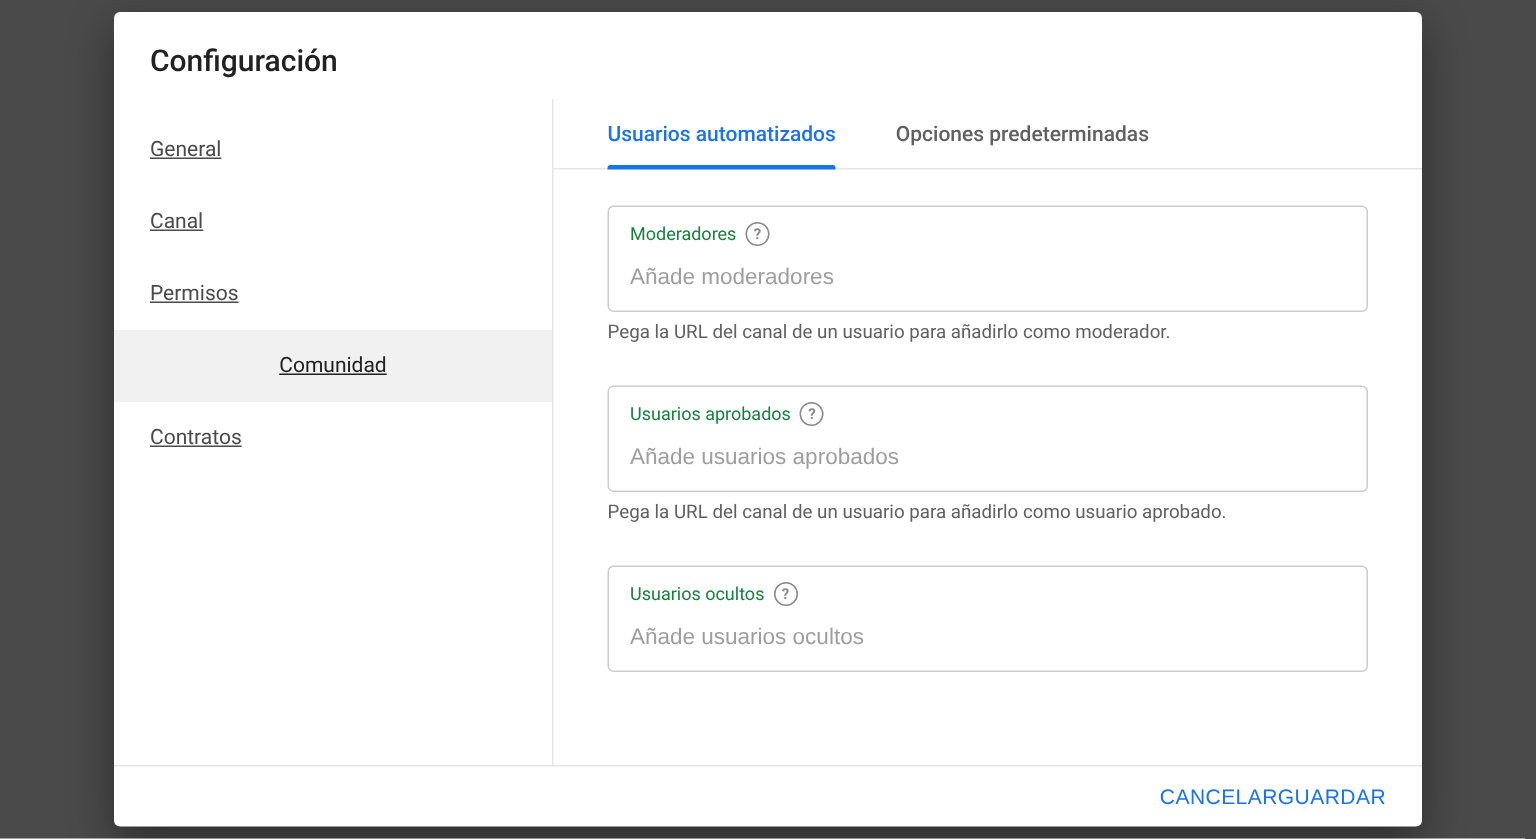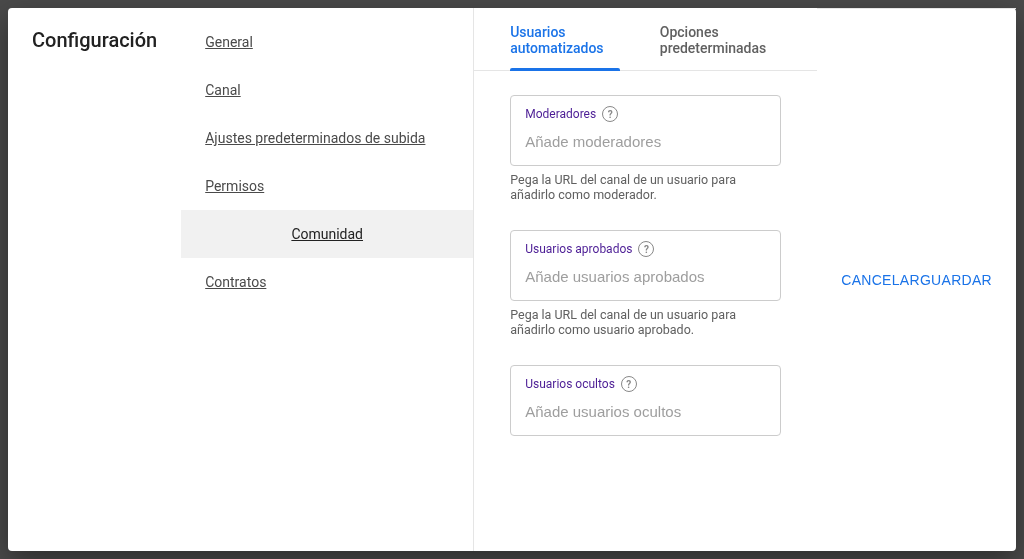--- a/index.html
+++ b/index.html
@@ -6,26 +6,27 @@
   html, body { height: 100%; }
   body {
     font-family: Roboto, Arial, sans-serif;
     background: #4a4a4a;
     display: flex;
     align-items: center;
     justify-content: center;
     overflow: hidden;
   }
   .modal {
-    width: 1008px;
+    width: 872px;
     height: 543px;
     background: #fff;
     border-radius: 4px;
     box-shadow: 0 10px 30px rgba(0,0,0,0.4);
     display: flex;
+    flex-direction: column;
     position: relative;
   }
   .header {
     padding: 20px 24px 14px 24px;
   }
   .header h1 {
     font-size: 20px;
     font-weight: 500;
     color: #212121;
   }
@@ -95,21 +96,21 @@
     margin-bottom: 6px;
   }
   .field-label-row {
     display: flex;
     align-items: center;
     gap: 6px;
     margin-bottom: 10px;
   }
   .field-label {
     font-size: 12px;
-    color: #4c1d95;
+    color: #15803d;
   }
   .help-icon {
     width: 16px; height: 16px;
     border: 1.5px solid #888;
     border-radius: 50%;
     display: inline-flex;
     align-items: center;
     justify-content: center;
     font-size: 10px;
     color: #888;
@@ -157,21 +158,20 @@
 <body>
 
 <div class="modal">
   <div class="header">
     <h1>Configuración</h1>
   </div>
   <div class="body">
     <div class="sidebar">
       <div class="sidebar-item"><span>General</span></div>
       <div class="sidebar-item"><span>Canal</span></div>
-      <div class="sidebar-item"><span>Ajustes predeterminados de subida</span></div>
       <div class="sidebar-item"><span>Permisos</span></div>
       <div class="sidebar-item active"><span>Comunidad</span></div>
       <div class="sidebar-item"><span>Contratos</span></div>
     </div>
     <div class="main">
       <div class="tabs">
         <div class="tab active"><span>Usuarios automatizados</span></div>
         <div class="tab"><span>Opciones predeterminadas</span></div>
       </div>
       <div class="main-inner">

